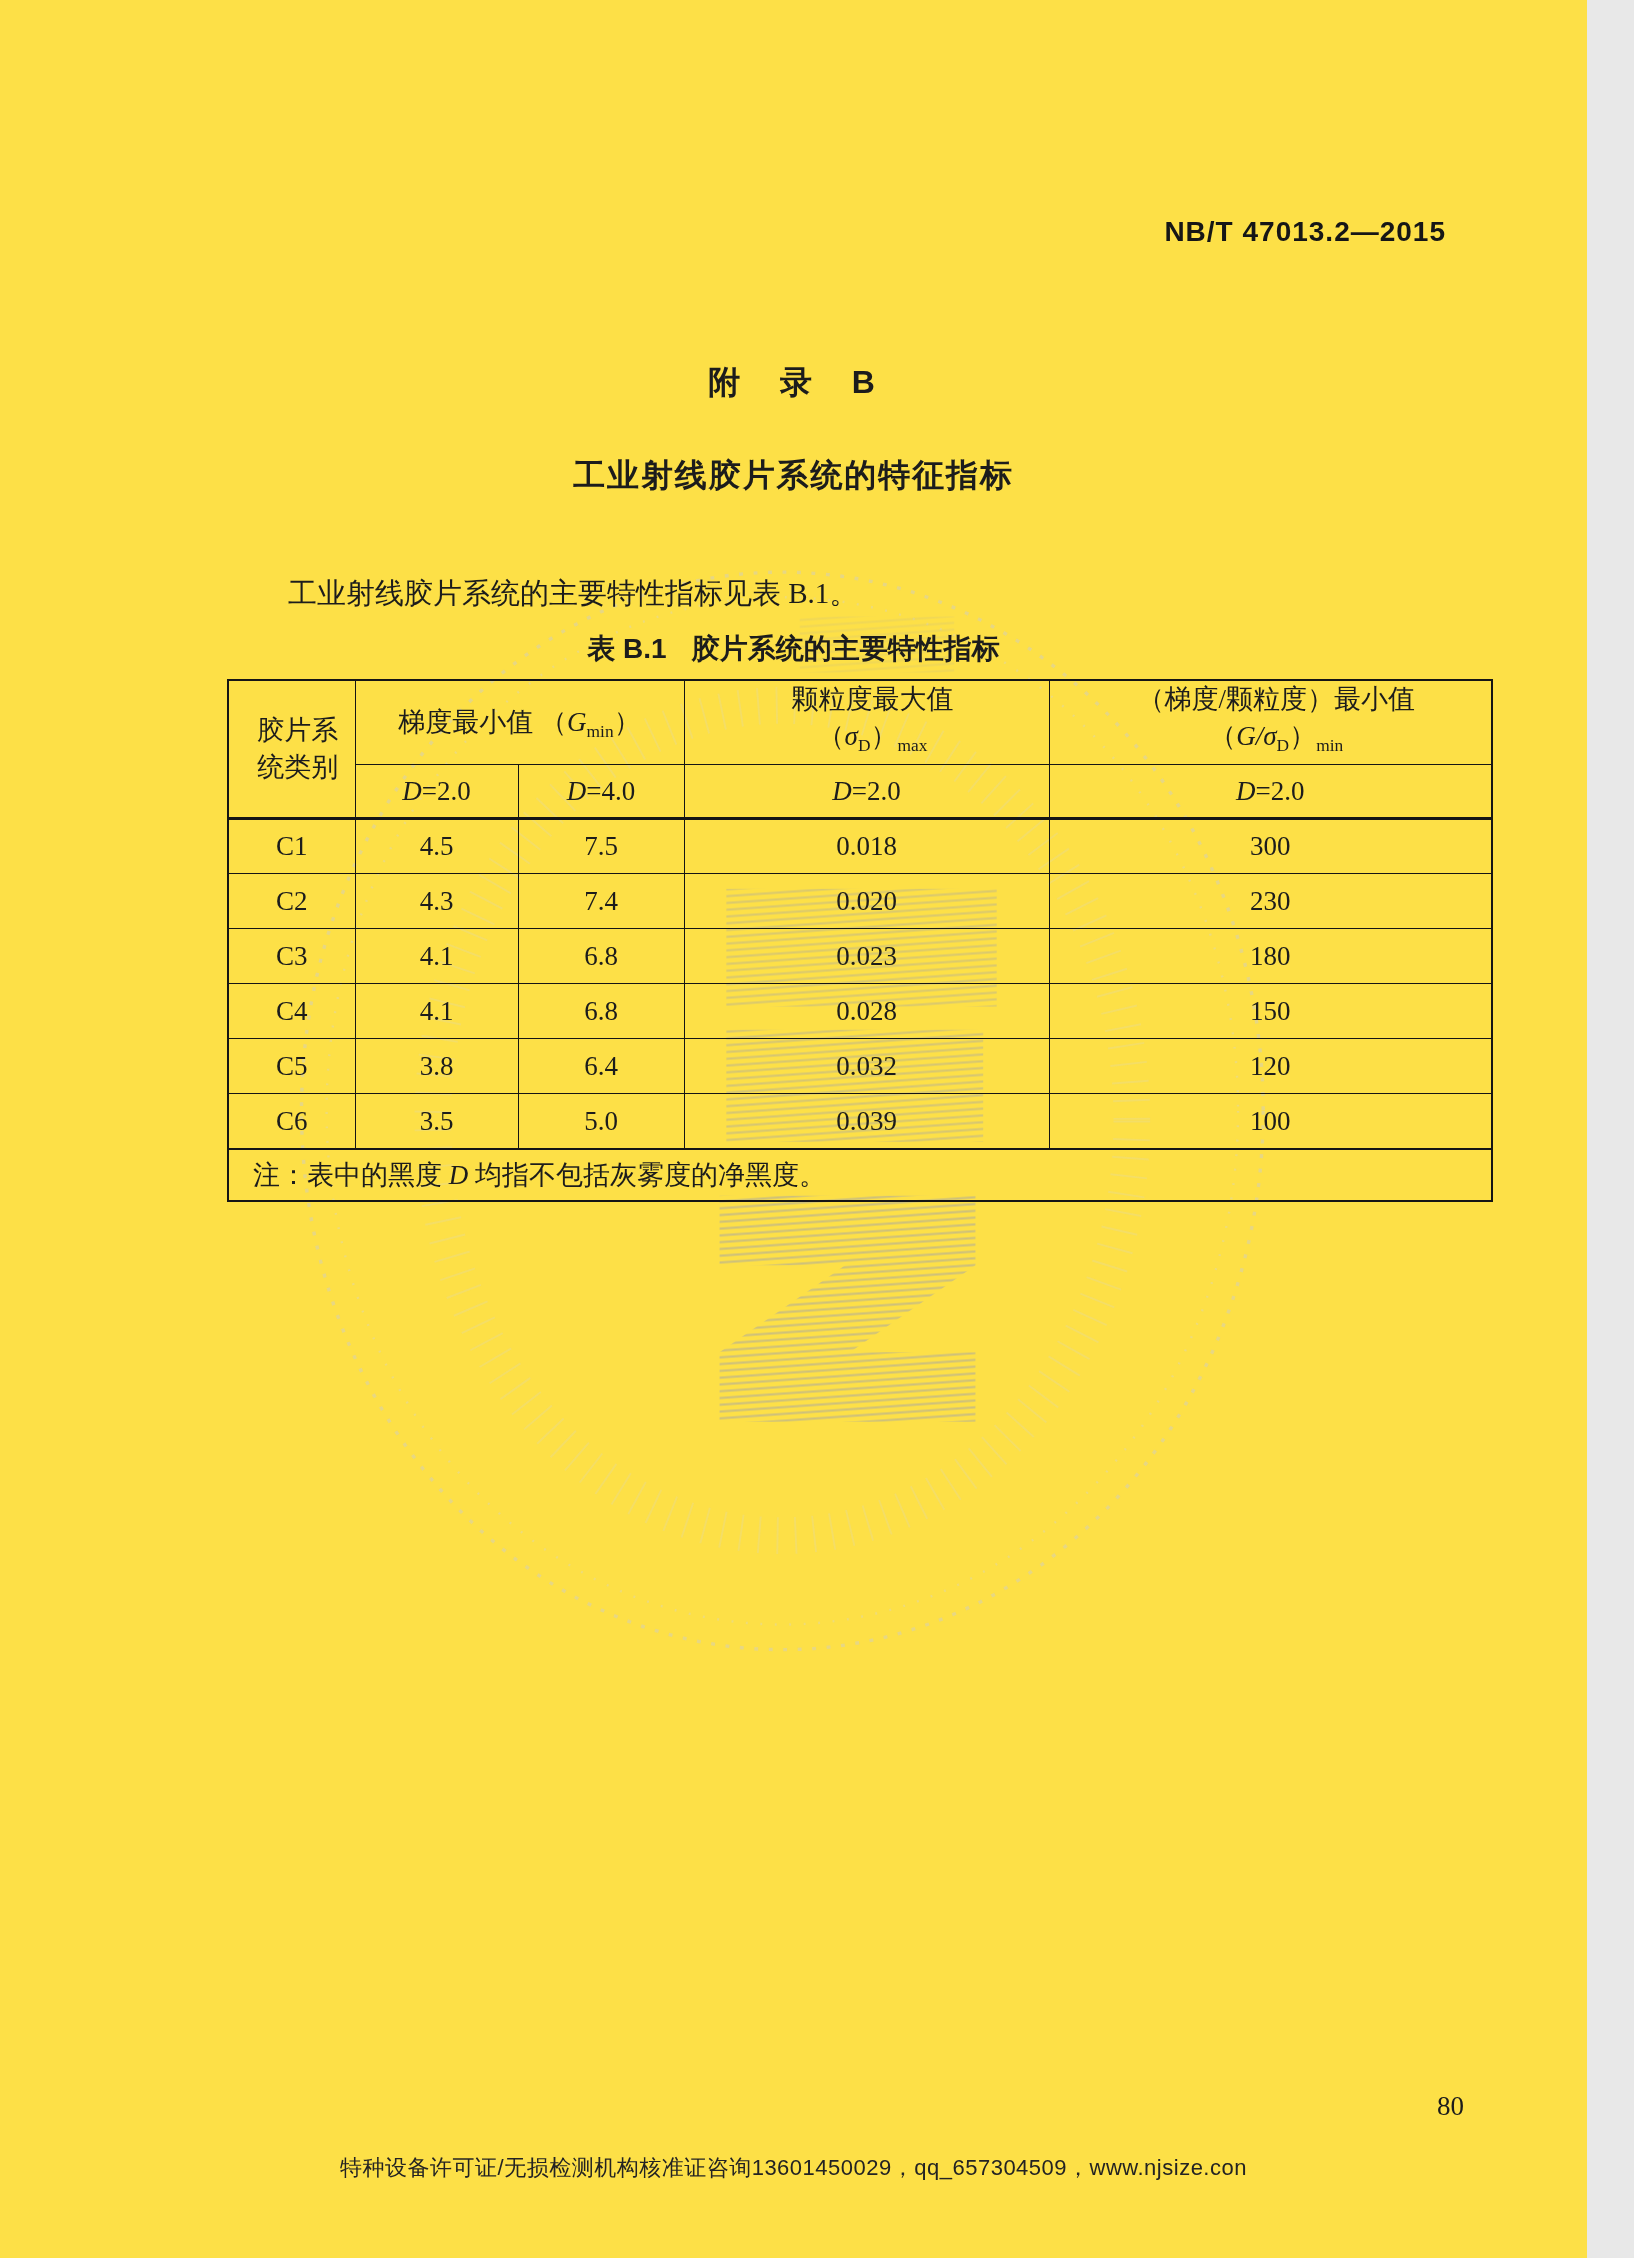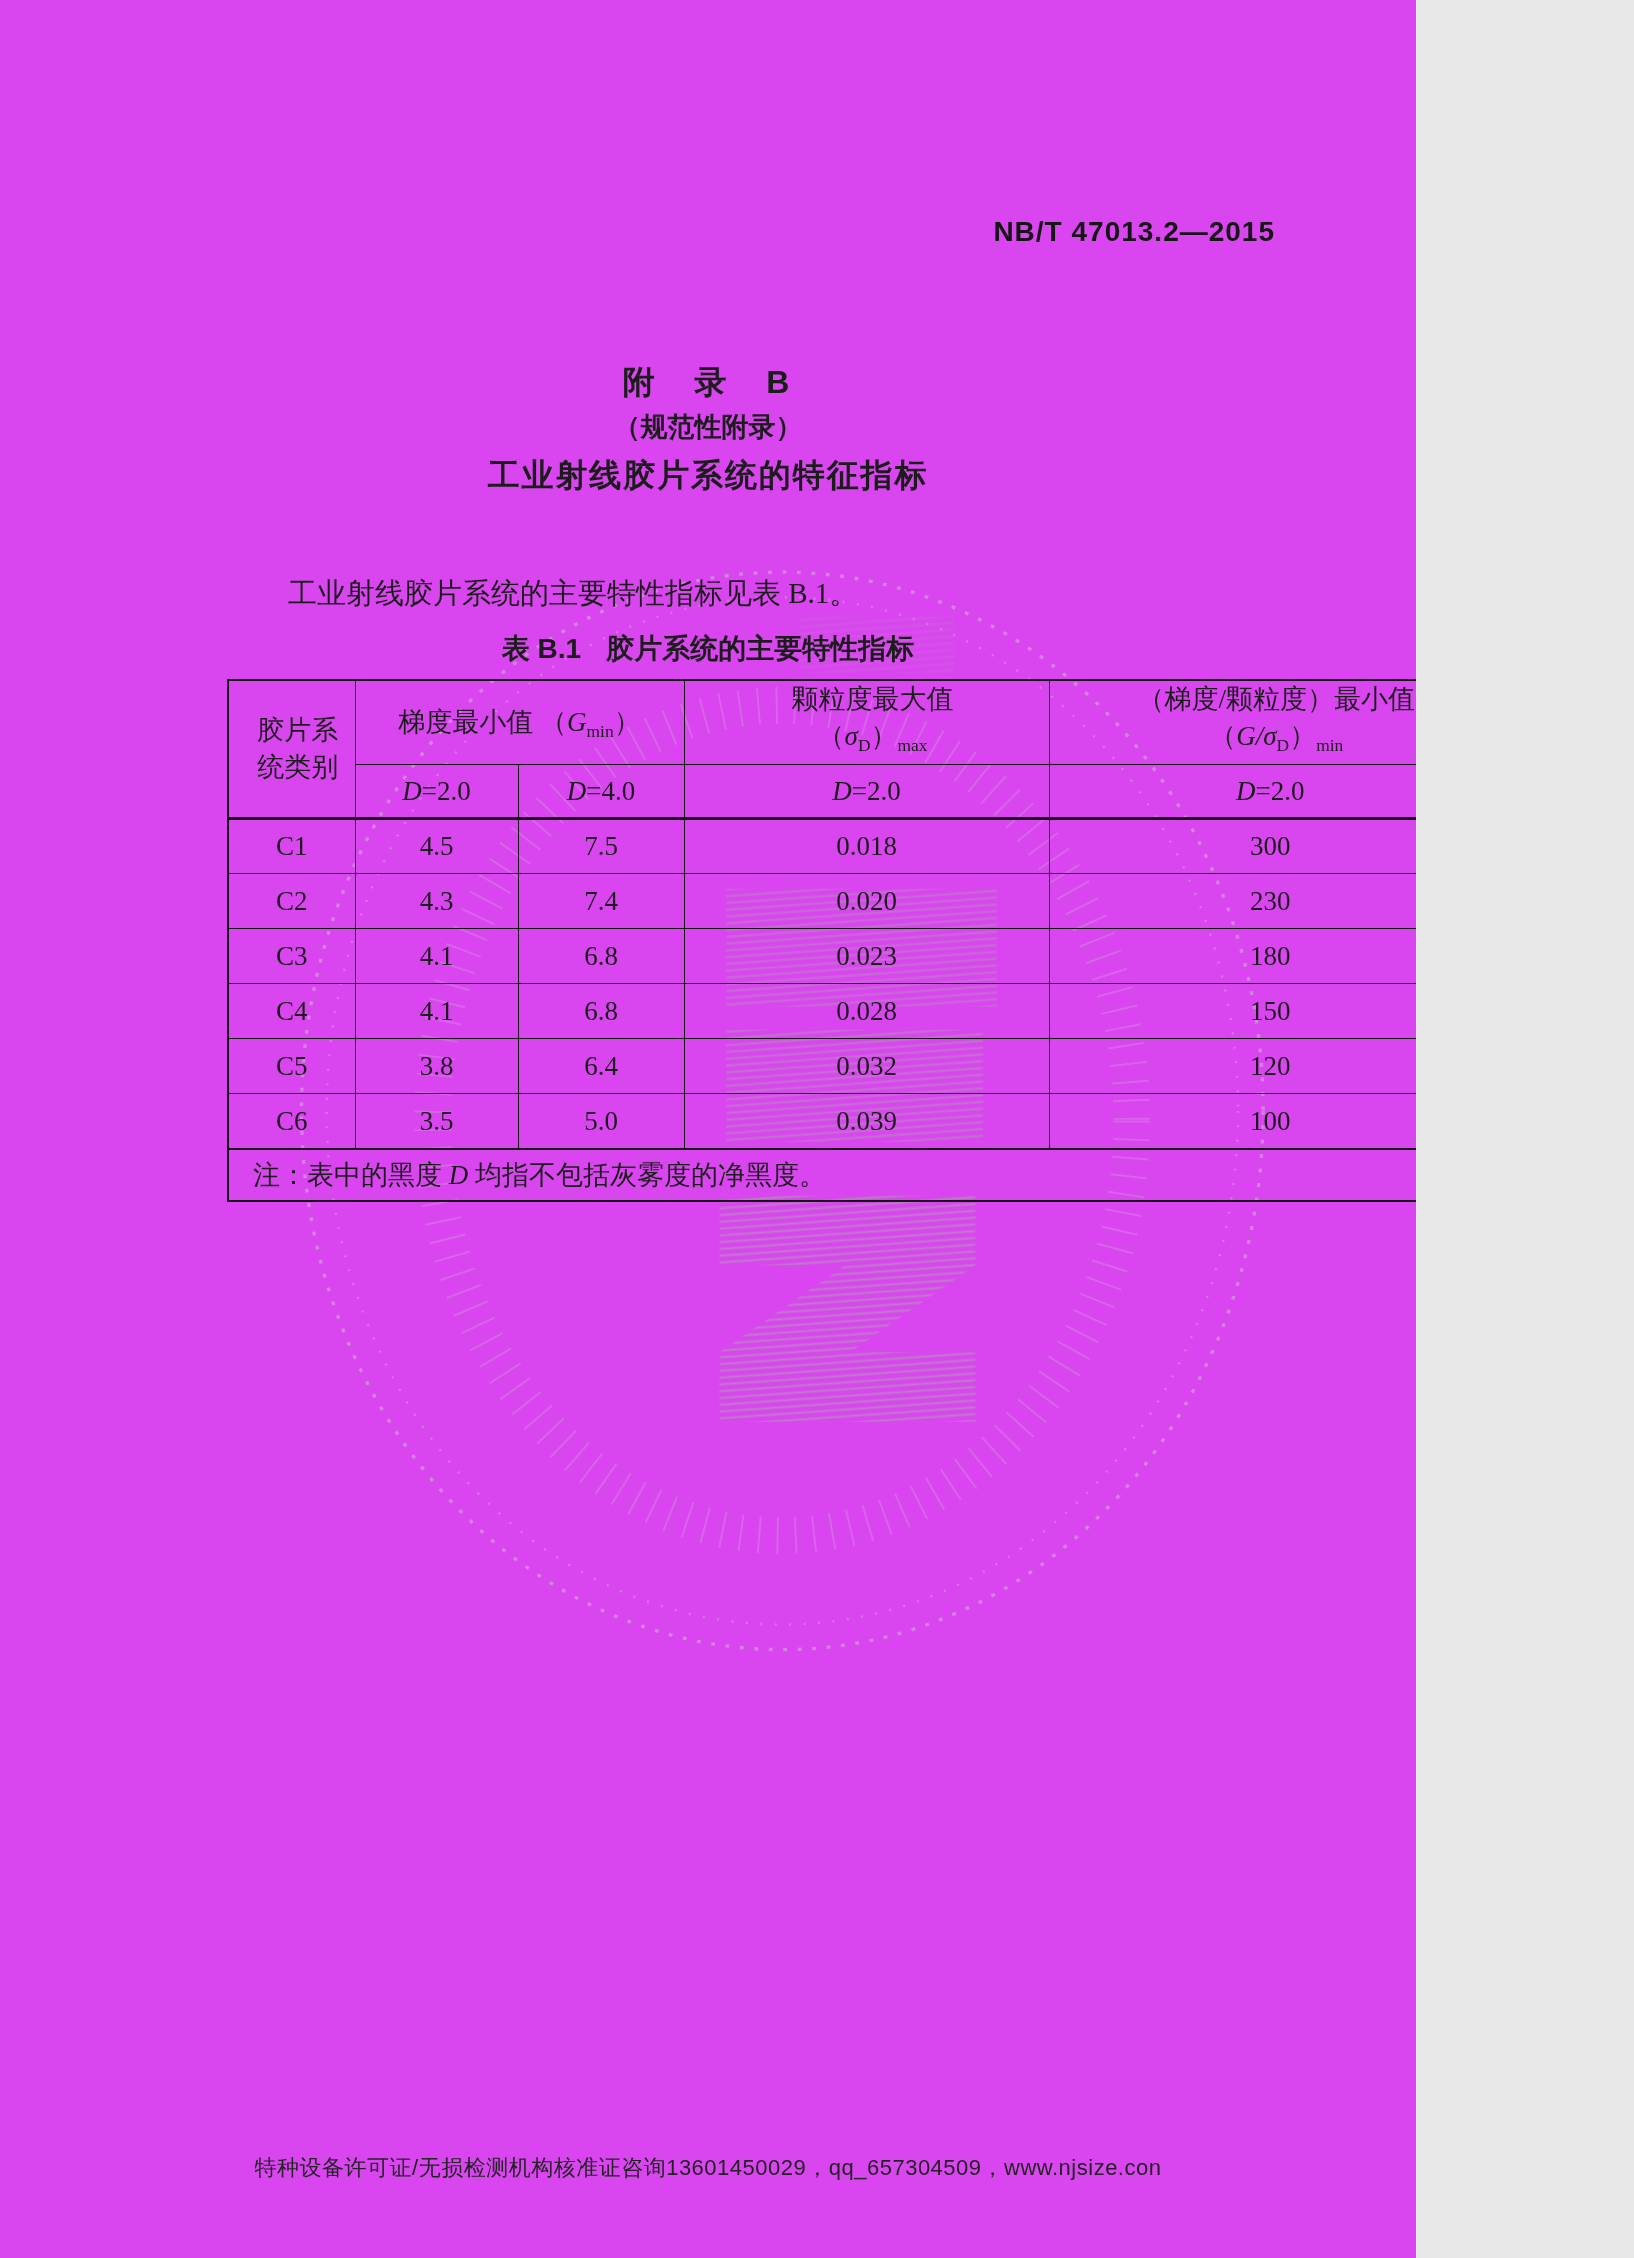--- a/index.html
+++ b/index.html
@@ -1,21 +1,21 @@
 <!DOCTYPE html>
 <html><head>
 <meta charset="utf-8">
 <style>
   * { margin: 0; padding: 0; box-sizing: border-box; }
   html, body { background: #e8e8e8; }
   .page {
     position: relative;
-    width: 1416px;
+    width: 1587px;
     height: 2258px;
-    background: #d946ef;
+    background: #fde047;
     font-family: "Liberation Serif", serif;
     color: #1c1c1c;
     overflow: hidden;
   }
   
   .watermark {
     position: absolute;
     left: 232px; top: 541px;
     width: 1120px; height: 1217px;
     z-index: 0;
@@ -127,21 +127,20 @@
     <rect x="512" y="360" width="280" height="122" fill="url(#hatch)" opacity="0.40"></rect>
     <rect x="512" y="506" width="266" height="116" fill="url(#hatch)" opacity="0.45"></rect>
 
     <polygon points="505,678 770,678 770,750 640,840 770,840 770,912 505,912 505,840 635,750 505,750" fill="url(#hatch)" opacity="0.55"></polygon>
     <rect x="588" y="78" width="160" height="58" fill="url(#hatch)" opacity="0.15"></rect>
   </svg>
 
   <div class="doc-ref">NB/T 47013.2—2015</div>
 
   <div class="title-block appendix-title">附　录　B</div>
-  <div class="title-block appendix-subtitle">（规范性附录）</div>
   <div class="title-block appendix-heading">工业射线胶片系统的特征指标</div>
 
   <div class="intro">工业射线胶片系统的主要特性指标见表 B.1。</div>
 
   <div class="table-caption">
     <span class="cap-prefix">表 B.1</span><span>胶片系统的主要特性指标</span>
   </div>
 
   <table class="spec">
     <colgroup>

